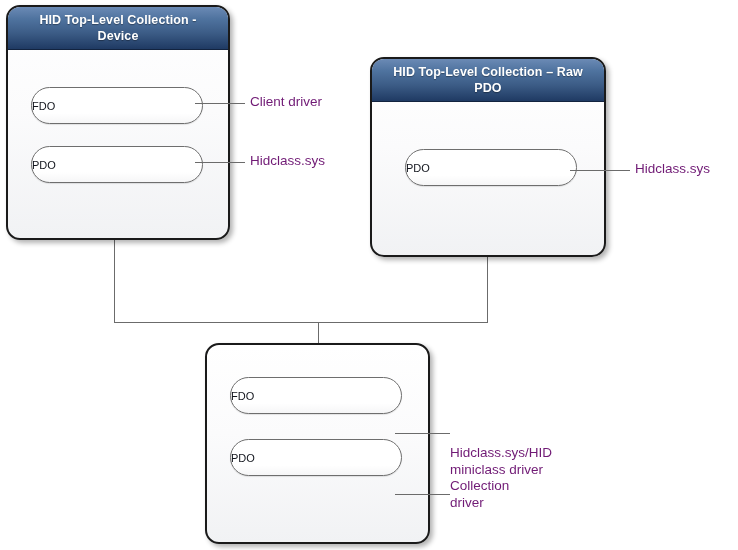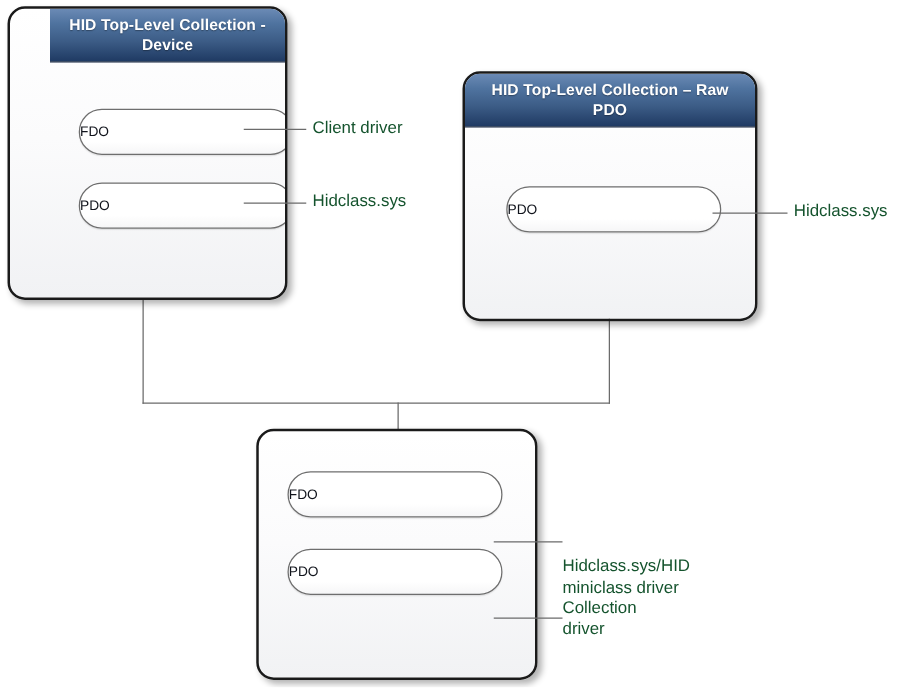--- a/index.html
+++ b/index.html
@@ -67,21 +67,21 @@
   }
 
   
   .leader {
     position: absolute;
     background: #6b6b6b;
     height: 1px;
   }
   .callout {
     position: absolute;
-    color: #14532d;
+    color: #701a75;
     font-size: 13.5px;
     line-height: 17px;
     white-space: pre-line;
   }
 
   
   .conn-v {
     position: absolute;
     width: 1px;
     background: #6b6b6b;
@@ -95,21 +95,21 @@
 </head>
 <body>
 
 <div id="canvas">
 
   <div class="conn-v" style="left:114px; top:240px; height:83px;"></div>
   <div class="conn-v" style="left:487px; top:237px; height:86px;"></div>
   <div class="conn-h" style="left:114px; top:322px; width:374px;"></div>
   <div class="conn-v" style="left:318px; top:322px; height:22px;"></div>
 
-  <div class="node" style="left:6px; top:5px; width:224px; height:235px;padding-left:32px;">
+  <div class="node" style="left:6px; top:5px; width:224px; height:235px;">
     <div class="node-header" style="height:43px;">HID Top-Level Collection - Device</div>
     <div class="node-body" style="height:188px;">
       <div class="pill" style="left:23px; top:37px; width:172px; height:37px;">
         <span>FDO</span>
       </div>
       <div class="pill" style="left:23px; top:96px; width:172px; height:37px;">
         <span>PDO</span>
       </div>
     </div>
   </div>

